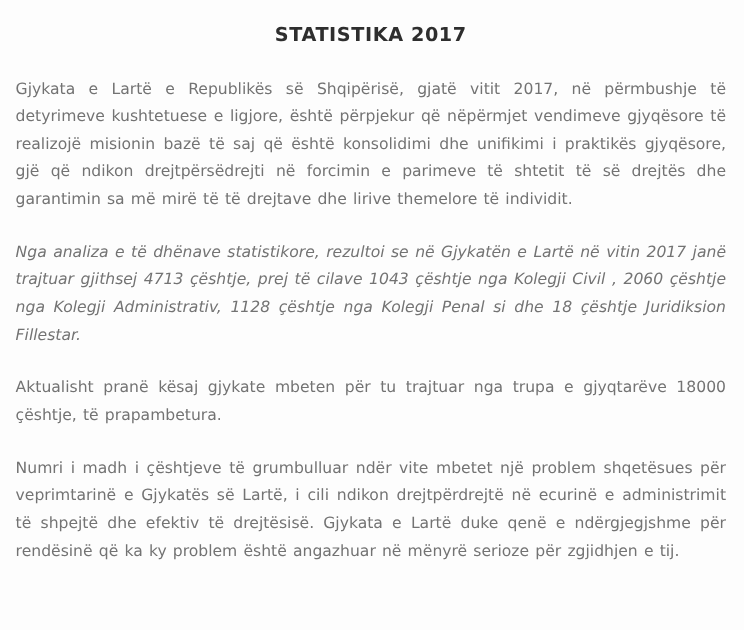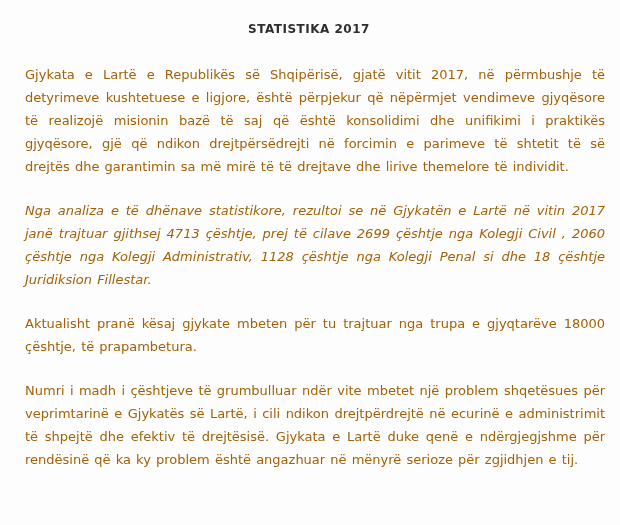--- a/index.html
+++ b/index.html
@@ -15,46 +15,46 @@
     box-sizing: border-box;
   }
   .document {
     box-sizing: border-box;
     width: 620px;
     height: 525px;
     padding: 21px 15px 0 13px;
     background: #fdfdfd;
   }
   .doc-title {
-    font-size: 12px;
+    font-size: 16px;
     font-weight: bold;
     color: #2e2e2e;
     text-align: center;
     letter-spacing: 0.5px;
     margin: 0 0 26px 0;
     line-height: 16px;
   }
   .para {
     font-size: 13px;
     line-height: 23px;
-    color: #a16207;
+    color: #737373;
     text-align: justify;
-    margin: 0 0 21px 12px;
+    margin: 0 0 21px 0;
     word-spacing: 1px;
   }
   .para-italic {
     font-style: italic;
   }
 </style>
 </head>
 <body>
 
 <div class="document">
   <h1 class="doc-title">STATISTIKA 2017</h1>
 
   <p class="para">Gjykata e Lartë e Republikës së Shqipërisë, gjatë vitit 2017, në përmbushje të detyrimeve kushtetuese e ligjore, është përpjekur që nëpërmjet vendimeve gjyqësore të realizojë misionin bazë të saj që është konsolidimi dhe unifikimi i praktikës gjyqësore, gjë që ndikon drejtpërsëdrejti në forcimin e parimeve të shtetit të së drejtës dhe garantimin sa më mirë të të drejtave dhe lirive themelore të individit.</p>
 
-  <p class="para para-italic">Nga analiza e të dhënave statistikore, rezultoi se në Gjykatën e Lartë në vitin 2017 janë trajtuar gjithsej 4713 çështje, prej të cilave 2699 çështje nga Kolegji Civil , 2060 çështje nga Kolegji Administrativ, 1128 çështje nga Kolegji Penal si dhe 18 çështje Juridiksion Fillestar.</p>
+  <p class="para para-italic">Nga analiza e të dhënave statistikore, rezultoi se në Gjykatën e Lartë në vitin 2017 janë trajtuar gjithsej 4713 çështje, prej të cilave 1043 çështje nga Kolegji Civil , 2060 çështje nga Kolegji Administrativ, 1128 çështje nga Kolegji Penal si dhe 18 çështje Juridiksion Fillestar.</p>
 
   <p class="para">Aktualisht pranë kësaj gjykate mbeten për tu trajtuar nga trupa e gjyqtarëve 18000 çështje, të prapambetura.</p>
 
   <p class="para">Numri i madh i çështjeve të grumbulluar ndër vite mbetet një problem shqetësues për veprimtarinë e Gjykatës së Lartë, i cili ndikon drejtpërdrejtë në ecurinë e administrimit të shpejtë dhe efektiv të drejtësisë. Gjykata e Lartë duke qenë e ndërgjegjshme për rendësinë që ka ky problem është angazhuar në mënyrë serioze për zgjidhjen e tij.</p>
 </div>
 
 </body></html>

